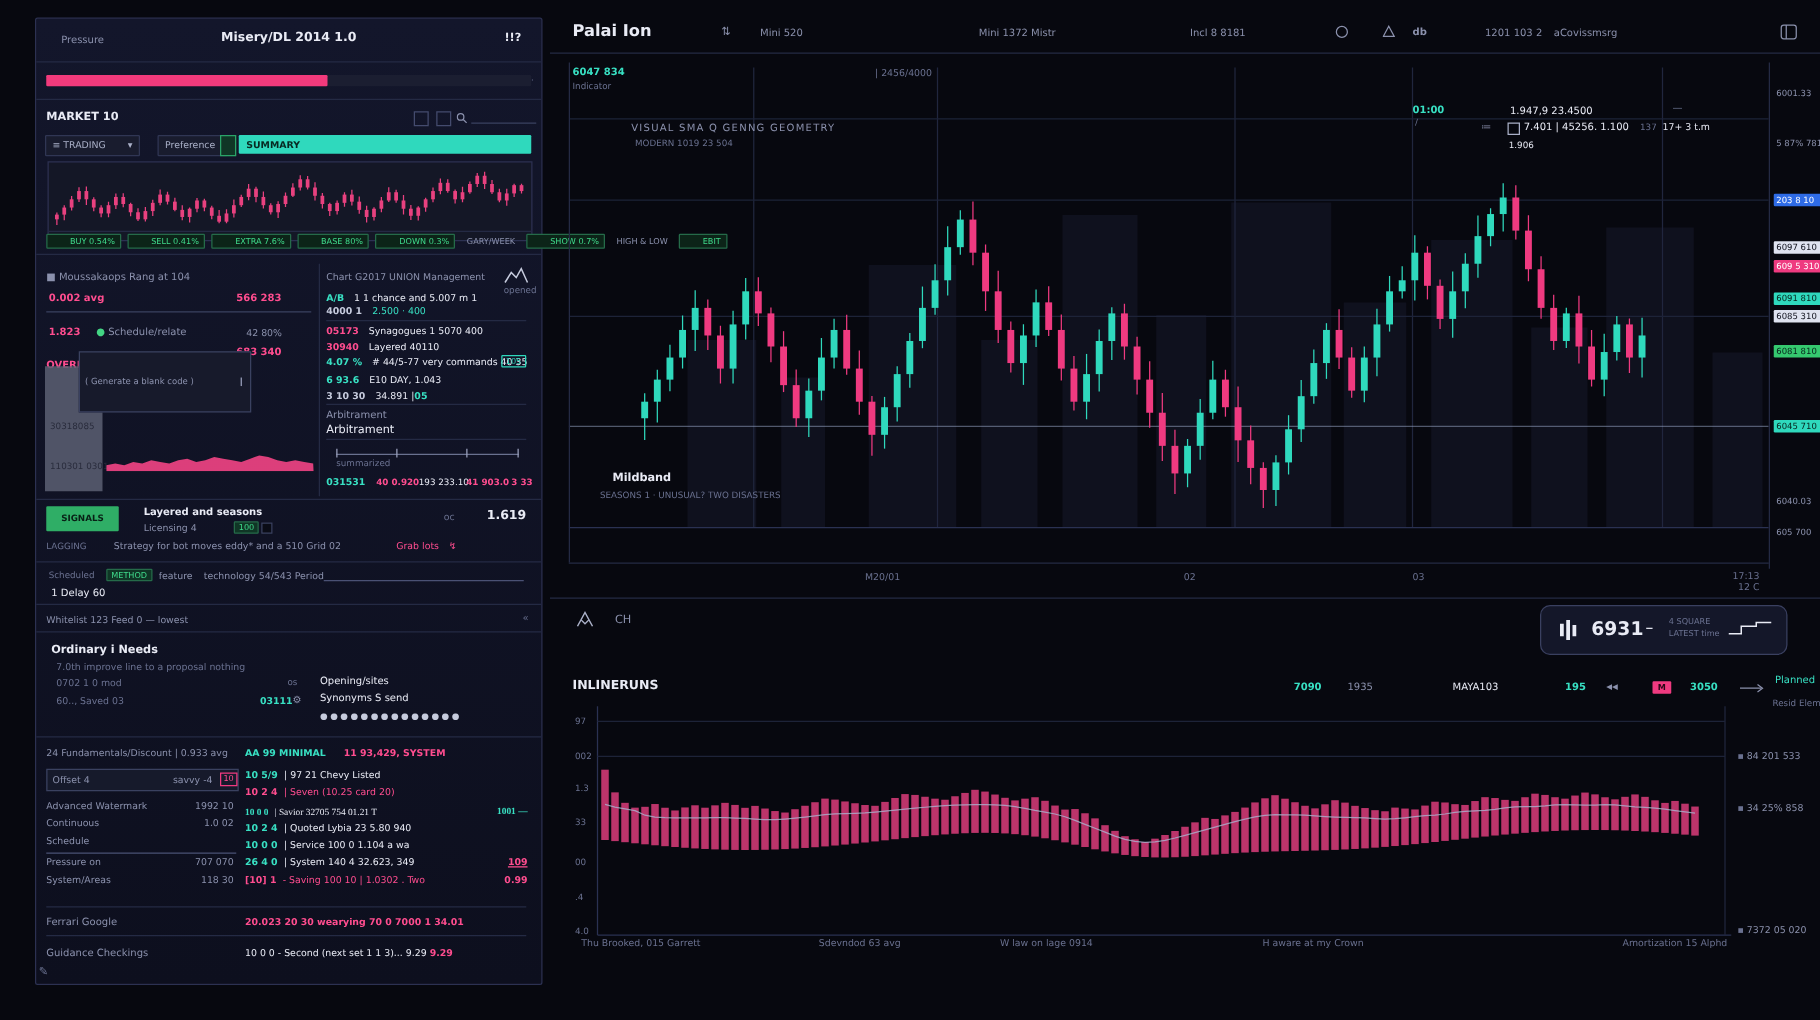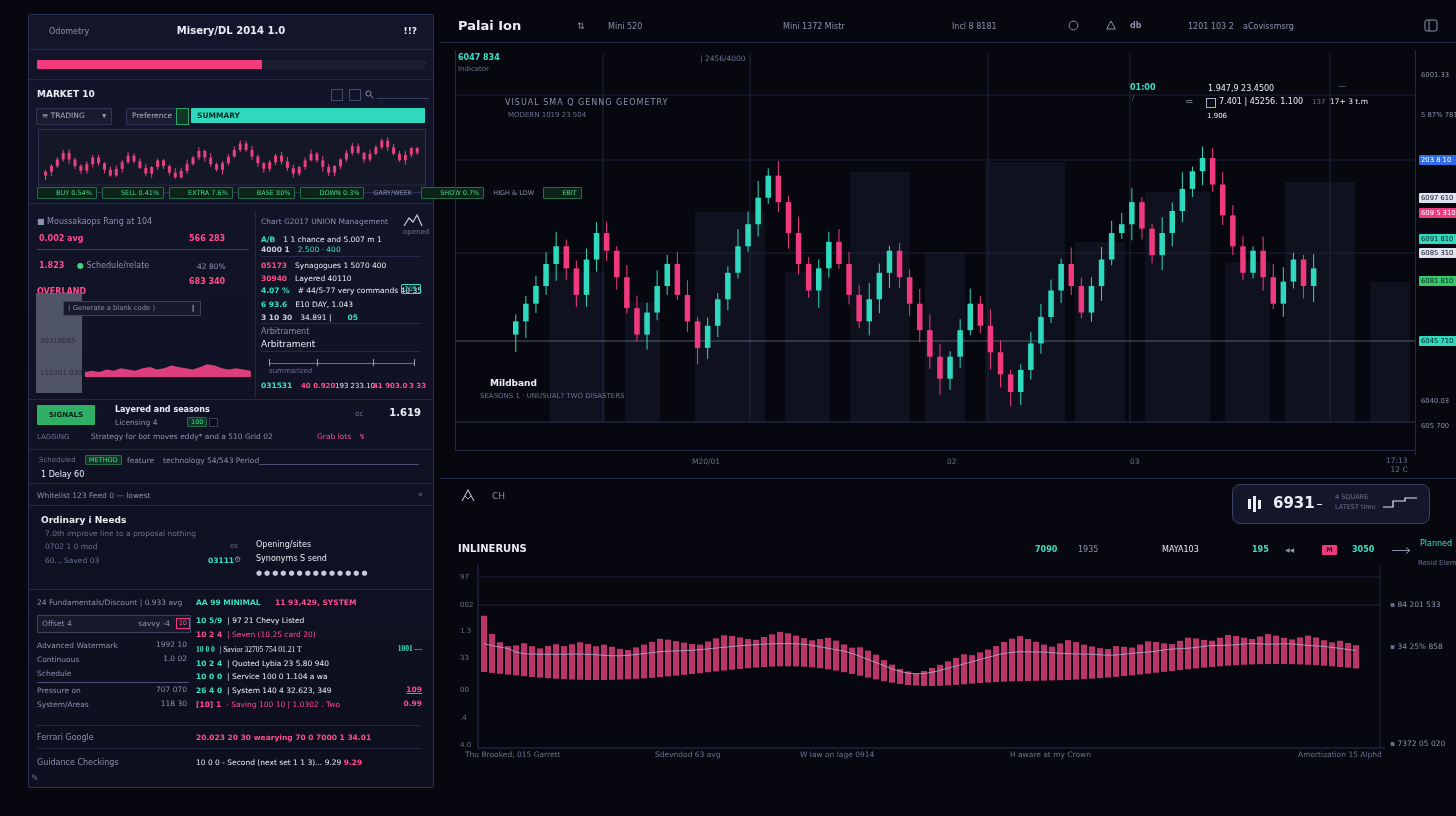--- a/index.html
+++ b/index.html
@@ -37,21 +37,21 @@
   input{background:transparent;border:none;border-bottom:1px solid #3a4160;color:#aab0c8;
        font-size:7.5px;outline:none;}
   svg{display:block}
 </style>
 </head>
 <body>
 
 <div id="stage">
 
   <div id="left-panel">
-    <div class="abs g t8" style="left:20px;top:12px">Odometry</div>
+    <div class="abs g t8" style="left:20px;top:12px">Pressure</div>
     <div class="abs w b t10" style="left:0;right:0;top:10px;text-align:center">Misery/DL 2014 1.0</div>
     <div class="abs w b t9" style="right:16px;top:11px">!!?</div>
     <div class="hr" style="left:0;right:0;top:34px"></div>
 
     <div class="abs" style="left:8px;top:45px;width:388px;height:9px;background:#1b1e31;border-radius:1px">
       <div id="progress-fill" style="height: 9px; background: rgb(242, 58, 124); border-radius: 1px; width: 58%;"></div>
     </div>
     <div class="abs g2 t7" style="right:6px;top:45px">·</div>
     <div class="hr" style="left:0;right:0;top:64px"></div>
 
@@ -226,21 +226,21 @@
     <div class="abs p b t8" style="left:10px;top:246px">1.823</div>
     <div class="abs t8" style="left:48px;top:246px"><span class="gr">●</span> <span class="g">Schedule/relate</span></div>
     <div class="abs g t75" style="left:168px;top:247px">42 80%</div>
     <div class="abs p b t8" style="left:160px;top:262px">683 340</div>
     <div class="abs p b t8" style="left:8px;top:272px">OVERLAND</div>
 
     <div class="abs" style="left:7px;top:278px;width:46px;height:100px;background:#5c6073;opacity:.85">
       <div class="abs t7" style="left:4px;top:44px;color:#2d3040">30318085</div>
       <div class="abs t7" style="left:4px;top:76px;color:#2d3040">110301 0301</div>
     </div>
-    <div class="abs" style="left:34px;top:286px;width:128px;height:13px;background:#171a2b;border:1px solid #3a4160;color:#8b91ad;font-size:6.8px;line-height:12px;padding:0 4px">( <span>Generate a blank code</span> )<span style="float:right">❙</span></div>
+    <div class="abs" style="left:34px;top:266px;width:128px;height:13px;background:#171a2b;border:1px solid #3a4160;color:#8b91ad;font-size:6.8px;line-height:12px;padding:17px 4px">( <span>Generate a blank code</span> )<span style="float:right">❙</span></div>
     <svg id="spark-svg" class="abs" style="left:56px;top:346px" width="166" height="16">
         <path d="M0,16 L0,11.1 L7.2,9.8 L14.4,11.1 L21.6,8.5 L28.8,9.8 L36,7.199999999999999 L43.2,8.5 L50.4,9.8 L57.6,7.199999999999999 L64.8,5.9 L72,8.5 L79.2,7.199999999999999 L86.4,4.6 L93.60000000000001,5.9 L100.8,7.199999999999999 L108,8.5 L115.2,5.9 L122.4,3.299999999999999 L129.6,4.6 L136.8,7.199999999999999 L144,8.5 L151.20000000000002,7.199999999999999 L158.4,8.5 L165.6,9.8 L166,16 Z" fill="#e8417f" opacity="0.95"></path>
       </svg>
 
     <div class="abs g t75" style="left:232px;top:202px;width:140px">Chart G2017 UNION Management</div>
     <svg class="abs" style="left:374px;top:198px" width="20" height="14" viewBox="0 0 20 14">
       <polyline points="1,13 6,5 10,9 14,2 19,13" fill="none" stroke="#c6cbdd" stroke-width="1.2"></polyline>
     </svg>
     <div class="abs g2 t7" style="left:374px;top:213px">opened</div>
     <div id="cfg-rows"></div>
@@ -313,21 +313,21 @@
     <div class="hr" style="left:8px;width:384px;top:733px"></div>
     <div class="abs g t8" style="left:8px;top:743px">Guidance Checkings</div>
     <div class="abs t75" style="left:167px;top:743px"><span class="w">10 0 0 - Second  (next set 1 1 3)...  9.29</span> <span class="p b">9.29</span></div>
     <div class="abs g2 t9" style="left:2px;bottom:4px">✎</div>
   <div class="abs " style="left: 232px; top: 219px; width: 160px; height: 12px; position: absolute;"><span class="tag-teal">A/B</span><span class="w" style="font-size: 7.5px; margin-left: 8px;">1 1 chance and 5.007 m 1</span></div>
       <div class="abs " style="left: 232px; top: 229px; width: 160px; height: 12px; position: absolute;"><span class="tag-plain">4000 1</span><span class="tl" style="font-size: 7.5px; margin-left: 8px;">2.500 · 400</span></div>
       <div class="abs " style="left: 232px; top: 245px; width: 160px; height: 12px; position: absolute;"><span class="tag-pink">05173</span><span class="w" style="font-size: 7.5px; margin-left: 8px;">Synagogues 1 5070   400</span></div>
       <div class="abs " style="left: 232px; top: 258px; width: 160px; height: 12px; position: absolute;"><span class="tag-pink">30940</span><span class="w" style="font-size: 7.5px; margin-left: 8px;">Layered 40110</span></div>
       <div class="abs " style="left: 232px; top: 270px; width: 160px; height: 12px; position: absolute;"><span class="tag-teal">4.07 %</span><span class="w" style="font-size: 7.5px; margin-left: 8px;"># 44/5-77 very commands  40 35</span><span style="position: absolute; right: 0px; top: -1px; border: 1px solid rgb(47, 217, 189); color: rgb(47, 217, 189); font-size: 6.5px; padding: 0px 3px; border-radius: 1px;">105</span></div>
       <div class="abs " style="left: 232px; top: 284px; width: 160px; height: 12px; position: absolute;"><span class="tag-teal">6 93.6</span><span class="w" style="font-size: 7.5px; margin-left: 8px;">E10 DAY,  1.043</span></div>
-      <div class="abs " style="left: 232px; top: 297px; width: 160px; height: 12px; position: absolute;"><span class="tag-plain">3 10 30</span><span class="w" style="font-size: 7.5px; margin-left: 8px;">34.891 |</span><span class="tl b" style="font-size: 7.5px; margin-left: 16px;">05</span></div>
+      <div class="abs " style="left: 232px; top: 297px; width: 160px; height: 12px; position: absolute;"><span class="tag-plain">3 10 30</span><span class="w" style="font-size: 7.5px; margin-left: 8px;">34.891 |</span><span class="tl b" style="font-size: 7.5px; margin-left: 0;">05</span></div>
       <div class="abs " style="left: 8px; top: 600px; border: 1px solid rgb(58, 65, 96); background: rgb(22, 26, 43); height: 16px; line-height: 15px; padding: 0px 4px; width: 144px; position: absolute;"><span class="g" style="font-size: 7.5px;">Offset 4</span><span class="g" style="position: absolute; right: 20px; font-size: 7.5px;">savvy  -4</span><span style="position: absolute; right: 0px; top: 2px; border: 1px solid rgb(239, 58, 128); color: rgb(255, 77, 143); font-size: 6.5px; padding: 0px 2px; line-height: 9px;">10</span></div>
       <div class="abs " style="left: 8px; top: 625px; width: 152px; height: 13px; position: absolute;"><span class="g" style="font-size: 7.5px;">Advanced  Watermark</span><span class="g" style="position: absolute; right: 2px; font-size: 7.5px;">1992 10</span></div>
       <div class="abs " style="left: 8px; top: 639px; width: 152px; height: 13px; position: absolute;"><span class="g" style="font-size: 7.5px;">Continuous</span><span class="g" style="position: absolute; right: 2px; font-size: 7.5px;">1.0 02</span></div>
       <div class="abs " style="left: 8px; top: 653px; width: 152px; height: 13px; position: absolute;"><span class="g" style="font-size: 7.5px;">Schedule</span><span class="g" style="position: absolute; right: 2px; font-size: 7.5px;"></span></div>
       <div class="abs " style="left: 8px; top: 670px; width: 152px; height: 13px; position: absolute;"><span class="g" style="font-size: 7.5px;">Pressure on</span><span class="g" style="position: absolute; right: 2px; font-size: 7.5px;">707  070</span><div style="position: absolute; left: 0px; right: 0px; top: -3px; height: 1px; background: rgb(74, 81, 116);"></div></div>
       <div class="abs " style="left: 8px; top: 684px; width: 152px; height: 13px; position: absolute;"><span class="g" style="font-size: 7.5px;">System/Areas</span><span class="g" style="position: absolute; right: 2px; font-size: 7.5px;">118  30</span></div>
       <div class="abs " style="left: 167px; top: 600px; width: 226px; height: 12px; position: absolute;"><span class="tl b" style="font-size: 7.5px;">10 5/9</span><span class="w" style="font-size: 7.5px; margin-left: 5px;">| 97 21 Chevy Listed</span></div>
       <div class="abs " style="left: 167px; top: 614px; width: 226px; height: 12px; position: absolute;"><span class="p b" style="font-size: 7.5px;">10 2 4</span><span class="p" style="font-size: 7.5px; margin-left: 5px;">| Seven  (10.25  card  20)</span></div>
       <div class="abs " style="left: 167px; top: 629px; width: 226px; height: 12px; position: absolute; font-family: Liberation Serif, serif;"><span class="tl b" style="font-size: 7.5px;">10 0 0</span><span class="w" style="font-size: 7.5px; margin-left: 5px;">| Savior 32705  754 01.21 T</span><span class="tl b" style="position: absolute; right: 0px; font-size: 7.5px;">1001 —</span></div>
       <div class="abs " style="left: 167px; top: 643px; width: 226px; height: 12px; position: absolute;"><span class="tl b" style="font-size: 7.5px;">10 2 4</span><span class="w" style="font-size: 7.5px; margin-left: 5px;">| Quoted  Lybia  23 5.80  940</span></div>

